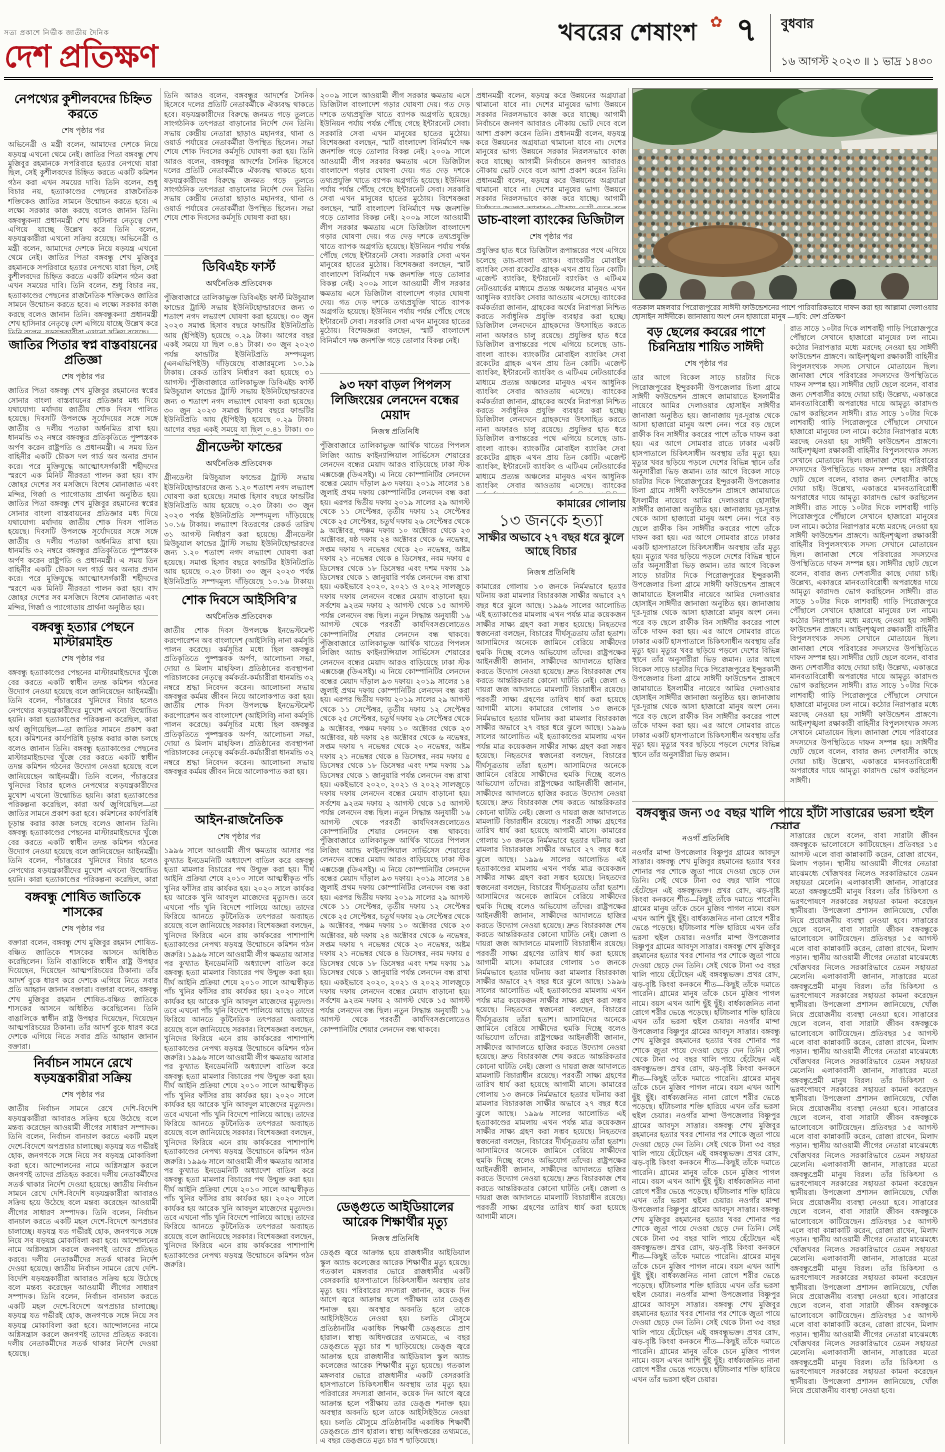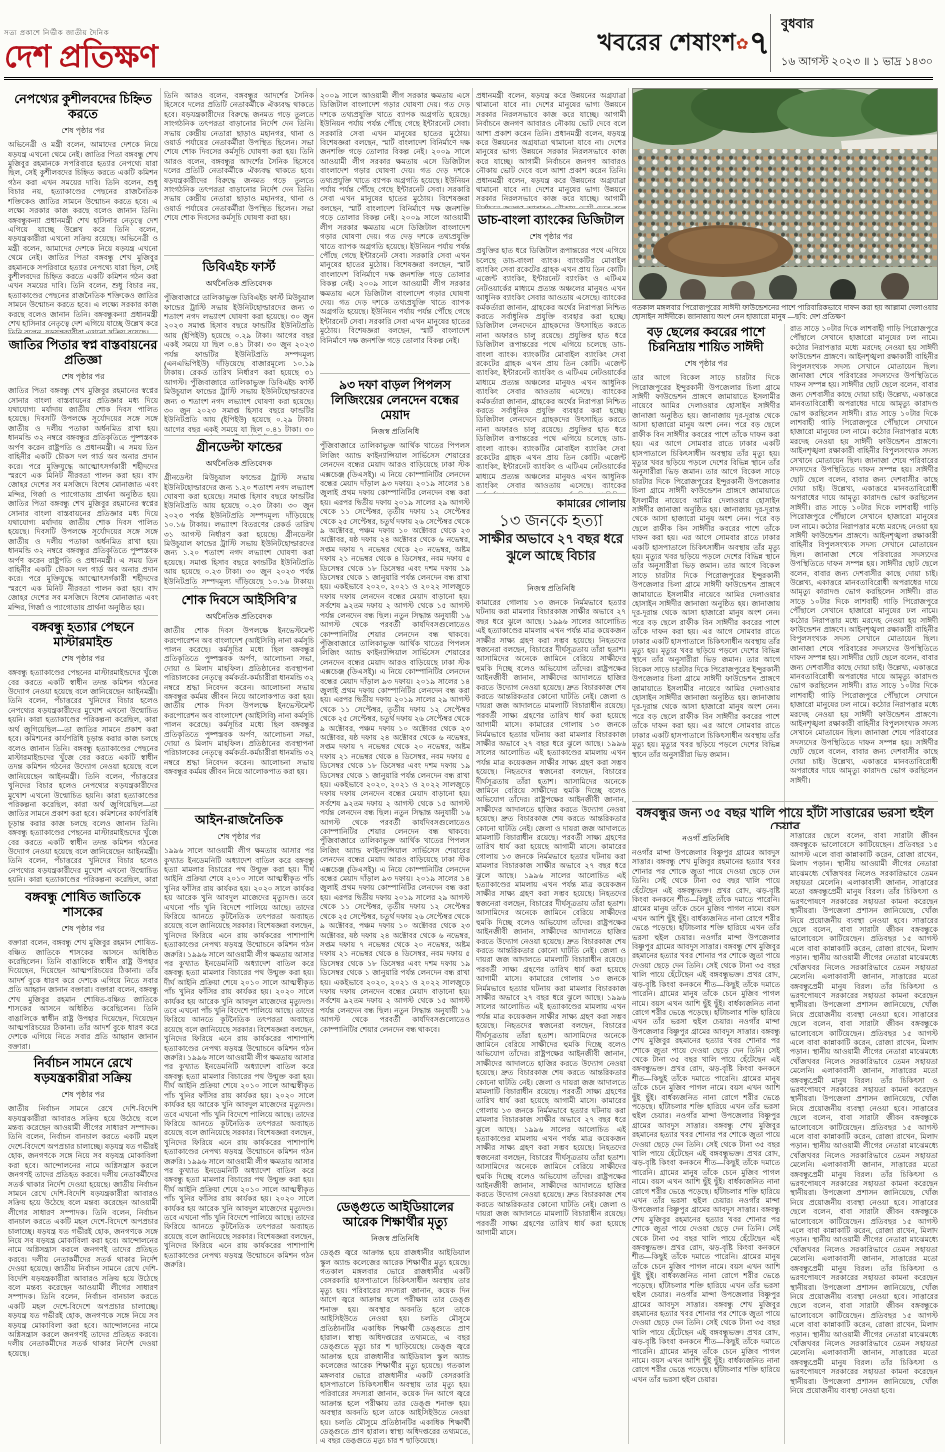--- a/index.html
+++ b/index.html
@@ -8,41 +8,41 @@
   .page{position:relative;width:945px;height:1452px;margin:0 auto;background:#fcfcf8;color:#161616;overflow:hidden}
 
   
   .header{position:absolute;left:4px;top:14px;width:929px;height:66px;
           border-bottom:3px double #000;display:flex;justify-content:space-between;
           align-items:flex-end;padding-bottom:5px}
   .masthead{display:flex;flex-direction:column;justify-content:flex-end}
   .tagline{font-size:7px;color:#555;letter-spacing:.6px;margin-bottom:2px}
   .paper-name{font-family:"Liberation Serif","DejaVu Serif",serif;
               font-size:31px;font-weight:bold;color:#b5121b;line-height:1}
-  .header-right{display:flex;align-items:center;}
+  .header-right{display:flex;align-items:flex-start;gap:13px}
   .section-title{font-size:23px;font-weight:bold;letter-spacing:.5px}
   .ornament{font-size:15px;color:#c23b22;line-height:1}
   .page-num{font-size:33px;font-weight:bold;line-height:.95}
   .date-block{display:flex;flex-direction:column;border-left:1.5px solid #777;
               padding-left:10px;min-width:118px}
   .day{font-size:13px;font-weight:bold}
   .date{font-size:11px;color:#222;margin-top:18px}
 
   
   .col{position:absolute;top:88px;width:150px;height:1356px;overflow:hidden}
   .vrule{position:absolute;width:1px;background:#c6c6bf}
   .article{overflow:hidden;padding:3px 0 2px}
   .article + .article{border-top:1px solid #b9b9b2}
   .hl{font-size:12.4px;line-height:1.22;text-align:center;font-weight:bold;margin:1px 0 2px;color:#000}
   .dateline{font-size:7.8px;font-weight:normal;text-align:center;margin:1px 0 3px;color:#111}
   .body{font-size:7.4px;line-height:9.4px;text-align:justify;color:#1d1d1d;word-break:break-word}
 
   .kicker{font-size:10.5px;font-weight:bold;text-align:right;line-height:1.2}
   .main-hl{font-size:16.5px;font-weight:normal;text-align:center;line-height:1.2;margin:1px 0}
-  .sub-hl{font-size:13px;font-weight:bold;text-align:center;line-height:1.25;margin-bottom:18px}
+  .sub-hl{font-size:11px;font-weight:bold;text-align:center;line-height:1.25;margin-bottom:7px}
 
   
   .photo-wrap{position:absolute;left:632px;top:88px;width:306px;height:212px;
               border:1px solid #8a8a82;overflow:hidden;background:#aab3a0}
   .caption{position:absolute;left:632px;top:303px;width:306px;height:20px;overflow:hidden;
            font-size:7.2px;line-height:9px;text-align:justify;color:#222}
   .rcol{position:absolute;width:148px;overflow:hidden}
   .span-hl{position:absolute;left:632px;top:801px;width:306px;height:28px;overflow:hidden;
            border-top:1px solid #b9b9b2;padding-top:4px;
            font-size:12.6px;font-weight:bold;text-align:center;line-height:1.15}

